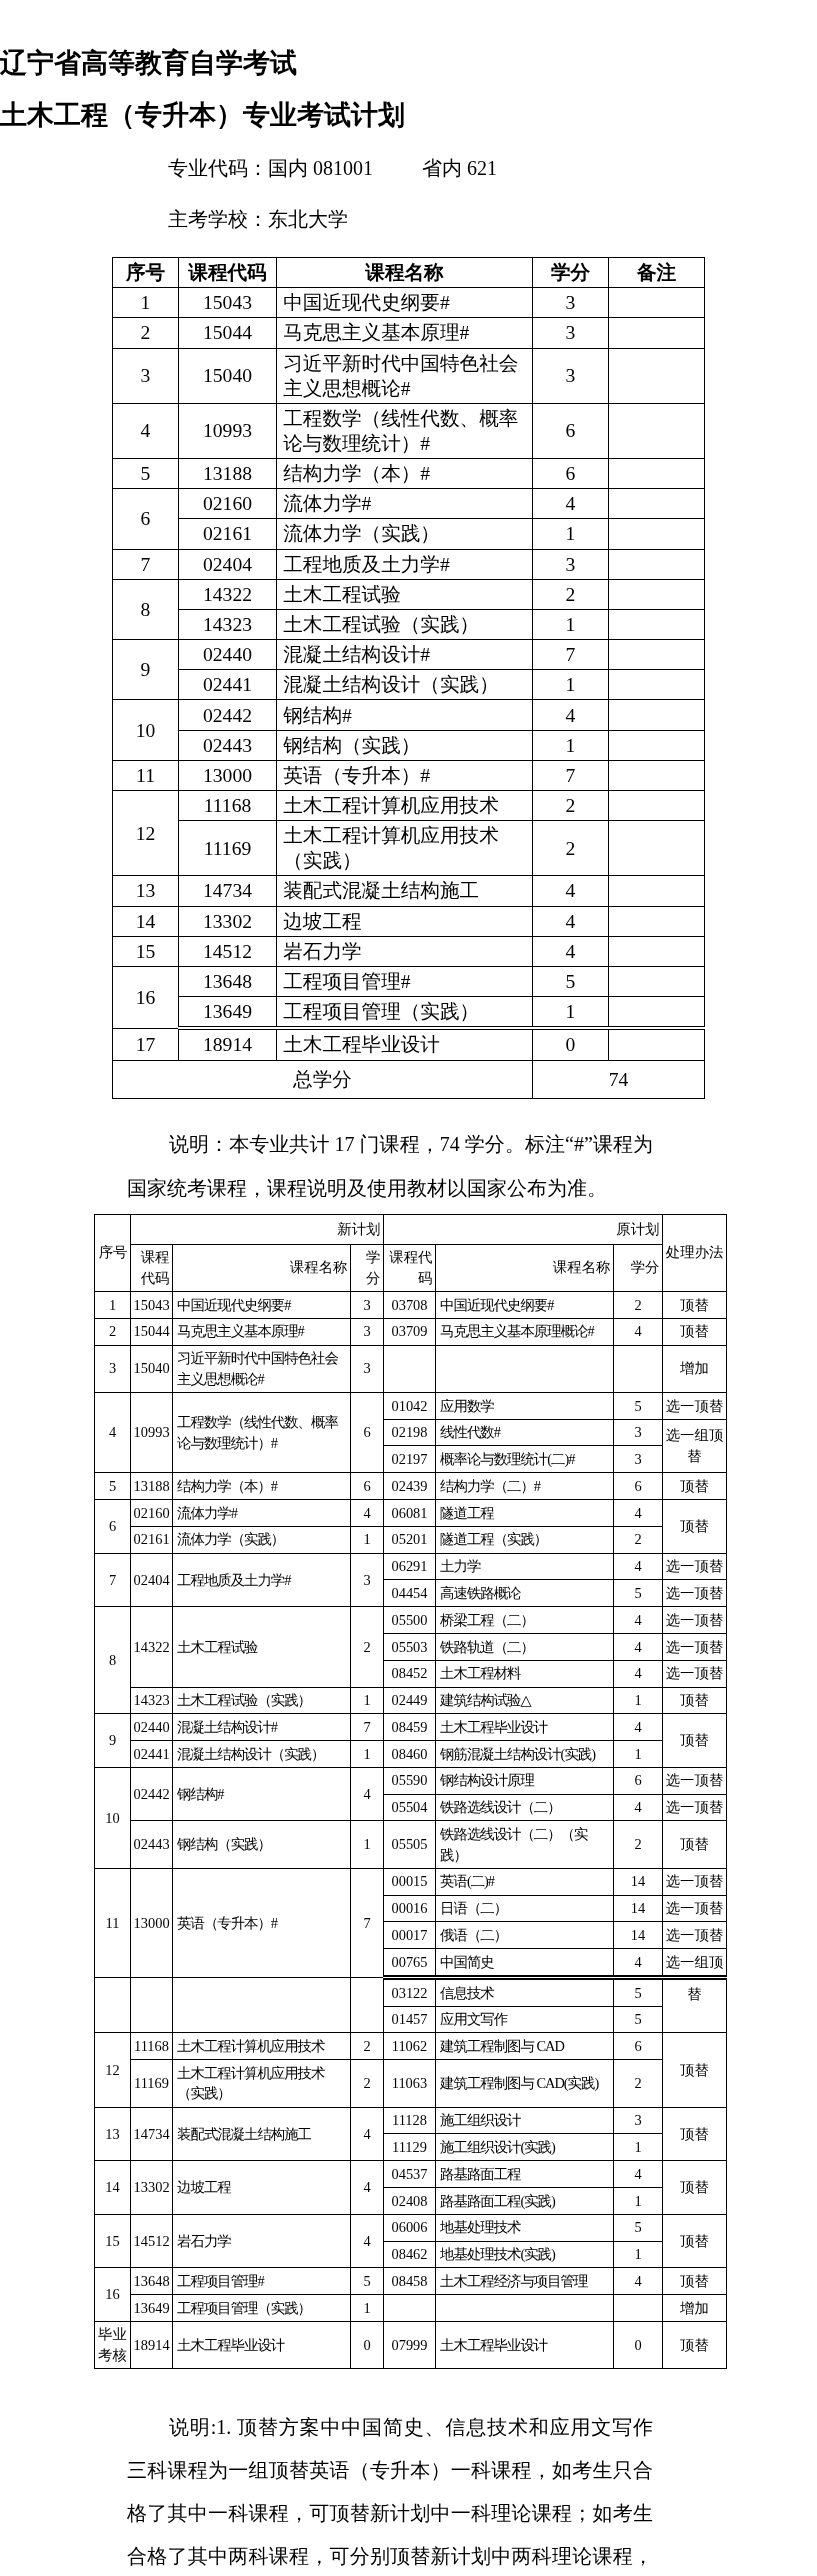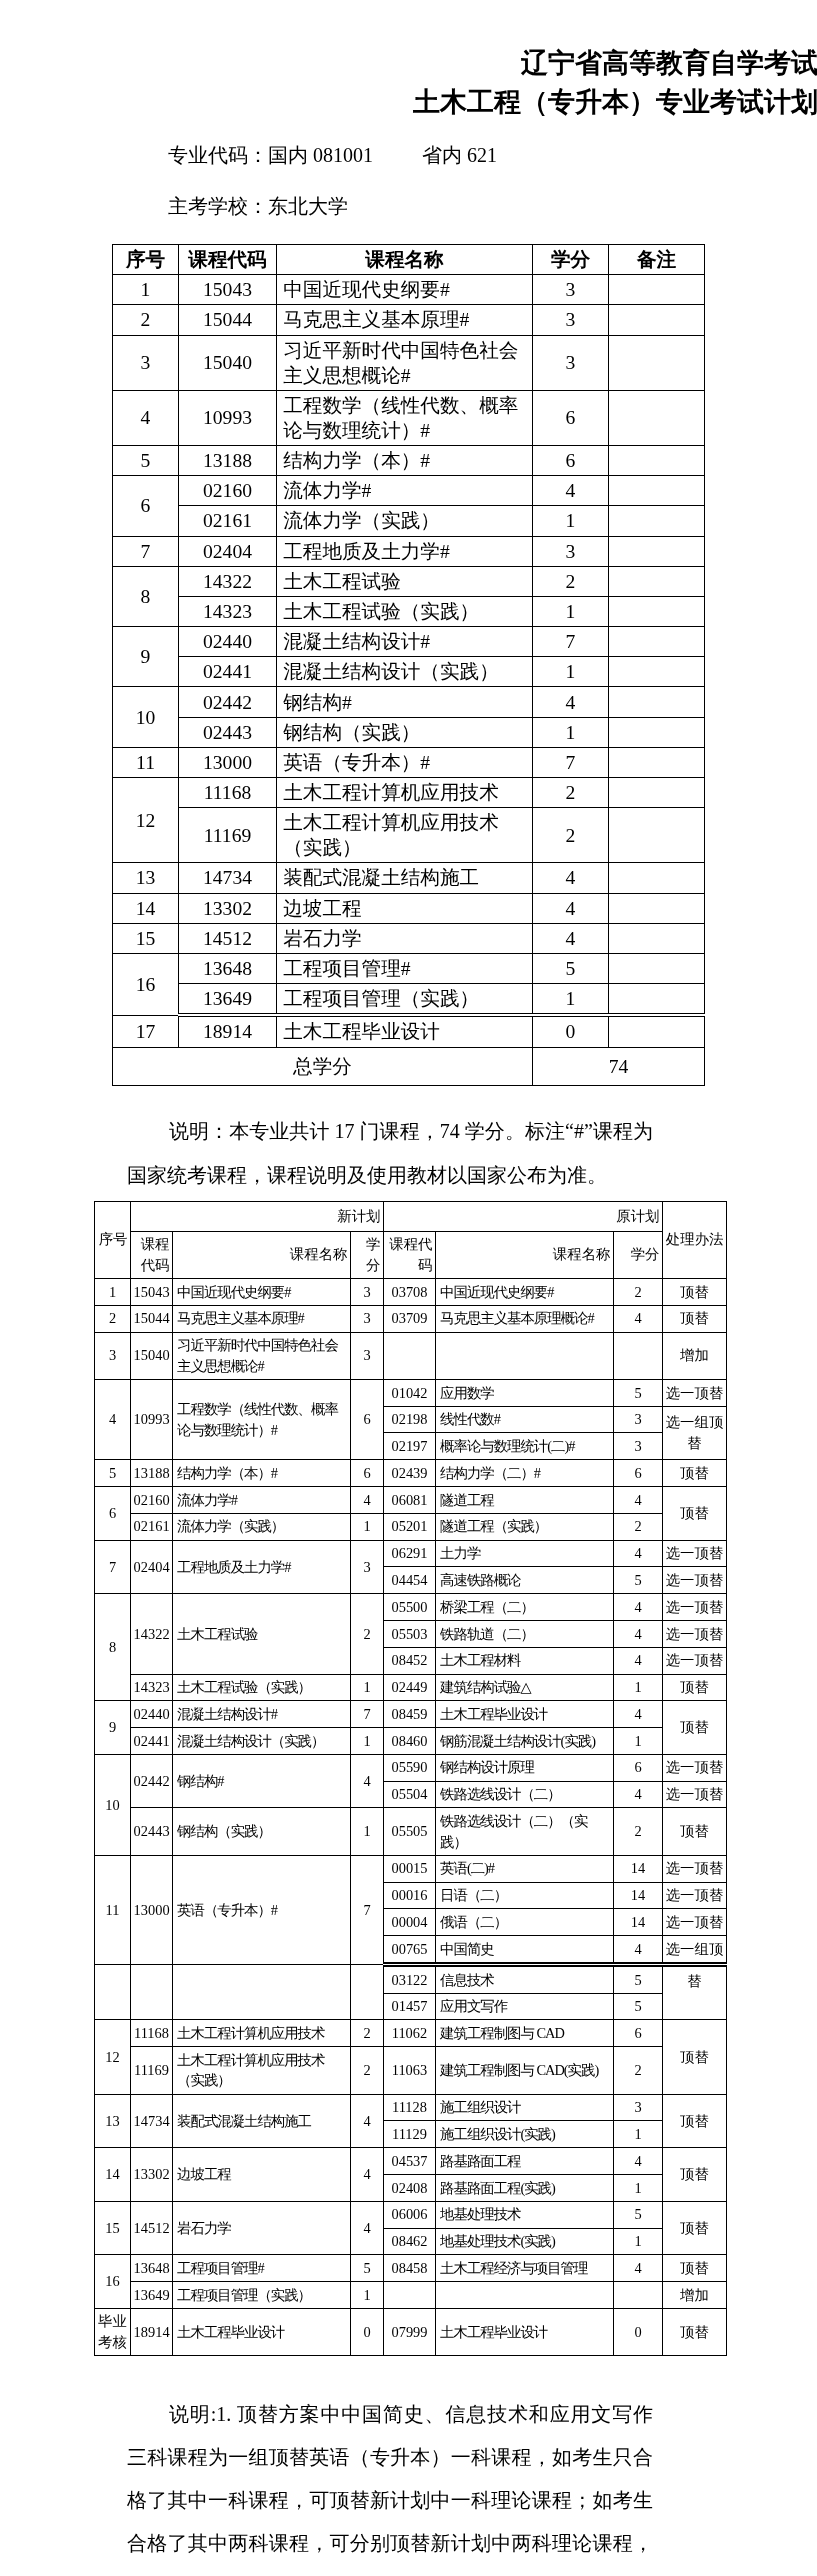--- a/index.html
+++ b/index.html
@@ -2,24 +2,24 @@
 <html style="font-size:8.2px"><head>
 <meta charset="utf-8">
 <style>
   html,body { margin:0; padding:0; background:#888; }
   .page {
     position:relative; width:818px; height:2733px; margin:0 auto;
     background:#ffffff; color:#000;
     font-family:"Liberation Serif","DejaVu Serif",serif;
     overflow:hidden;
   }
-  .titles { padding-top:47px; text-align:right;
+  .titles { padding-top:47px; text-align:left;
     font-family:"Liberation Sans","DejaVu Sans",sans-serif; font-weight:bold; }
   .title-line { font-size:27px; line-height:32px; }
-  .title-line + .title-line { margin-top:7px; }
+  .title-line + .title-line { margin-top:20px; }
 
   .meta { margin:24px 0 8px 168px; font-size:20px; }
   .meta-line { margin-bottom:24px; white-space:nowrap; }
   .meta-line .gap { display:inline-block; width:49px; }
 
   table { border-collapse:collapse; table-layout:fixed; }
   td, th { box-sizing:border-box; text-align:center; vertical-align:middle;
            overflow:hidden; font-weight:normal; }
 
   
@@ -461,21 +461,21 @@
           <td>14</td>
           <td>选一顶替</td>
         </tr>
         <tr>
           <td>00016</td>
           <td class="l">日语（二）</td>
           <td>14</td>
           <td>选一顶替</td>
         </tr>
         <tr>
-          <td>00004</td>
+          <td>00017</td>
           <td class="l">俄语（二）</td>
           <td>14</td>
           <td>选一顶替</td>
         </tr>
         <tr class="split">
           <td>00765</td>
           <td class="l">中国简史</td>
           <td>4</td>
           <td>选一组顶</td>
         </tr>

